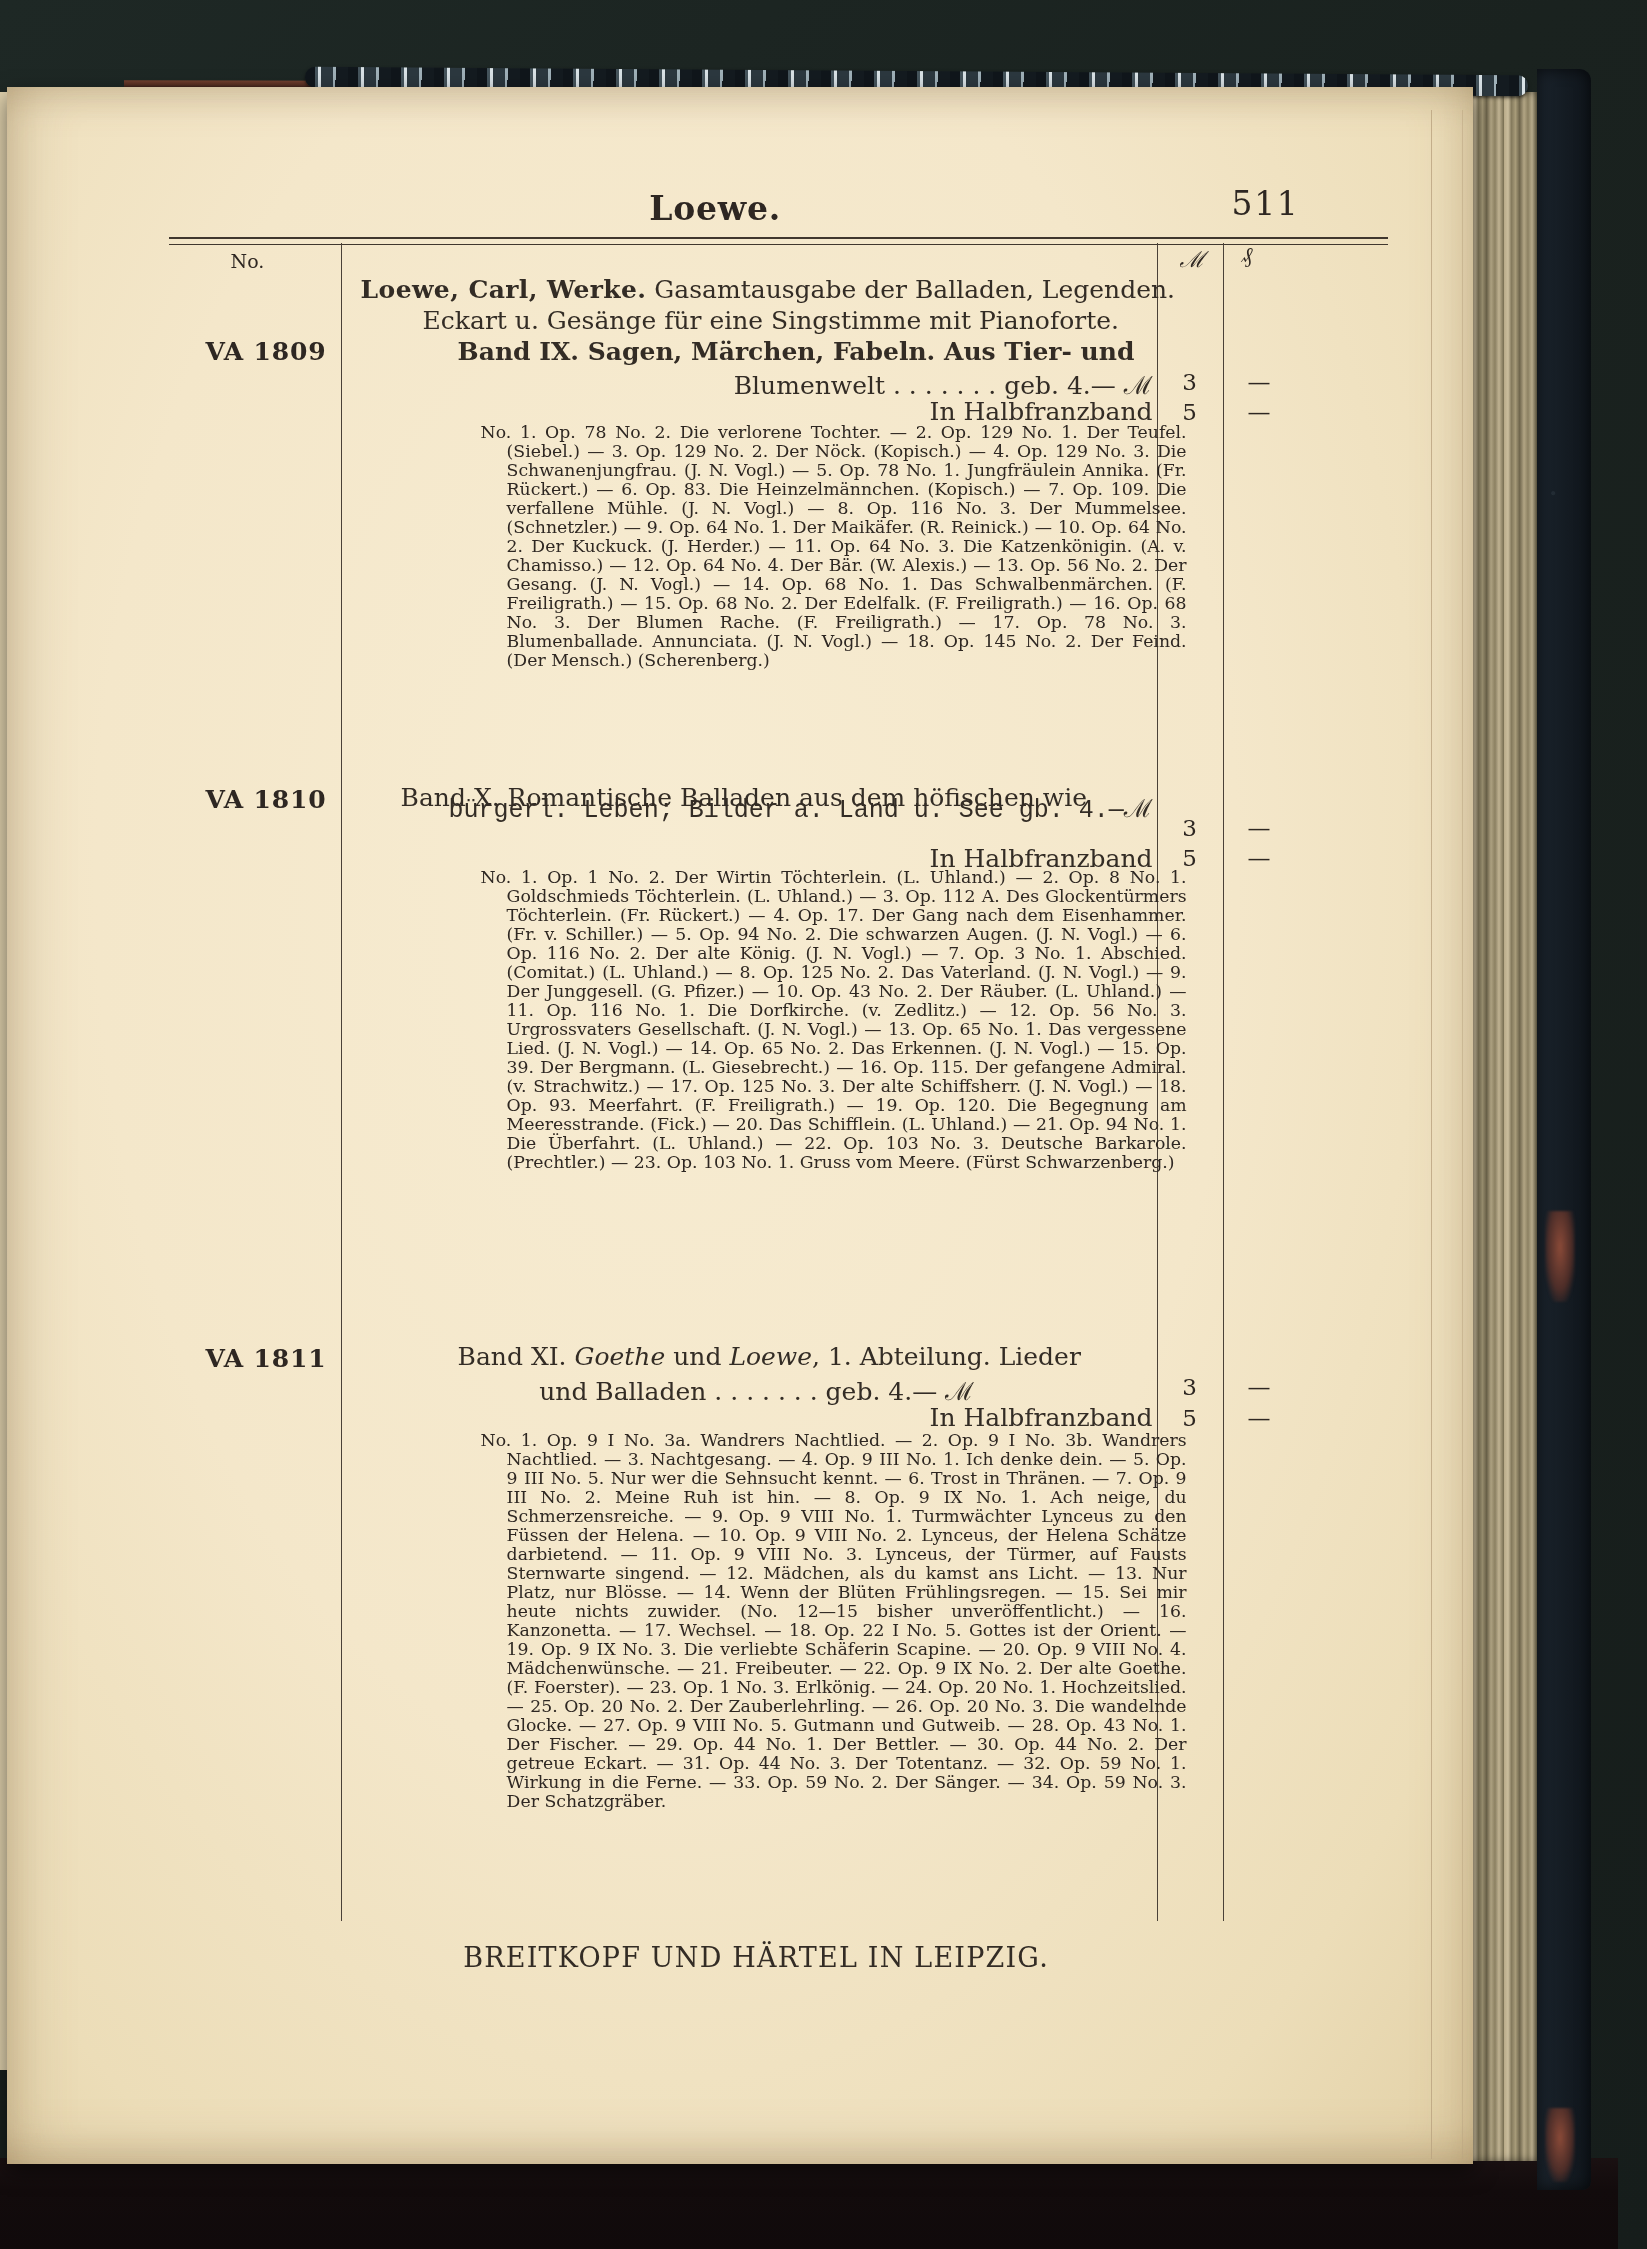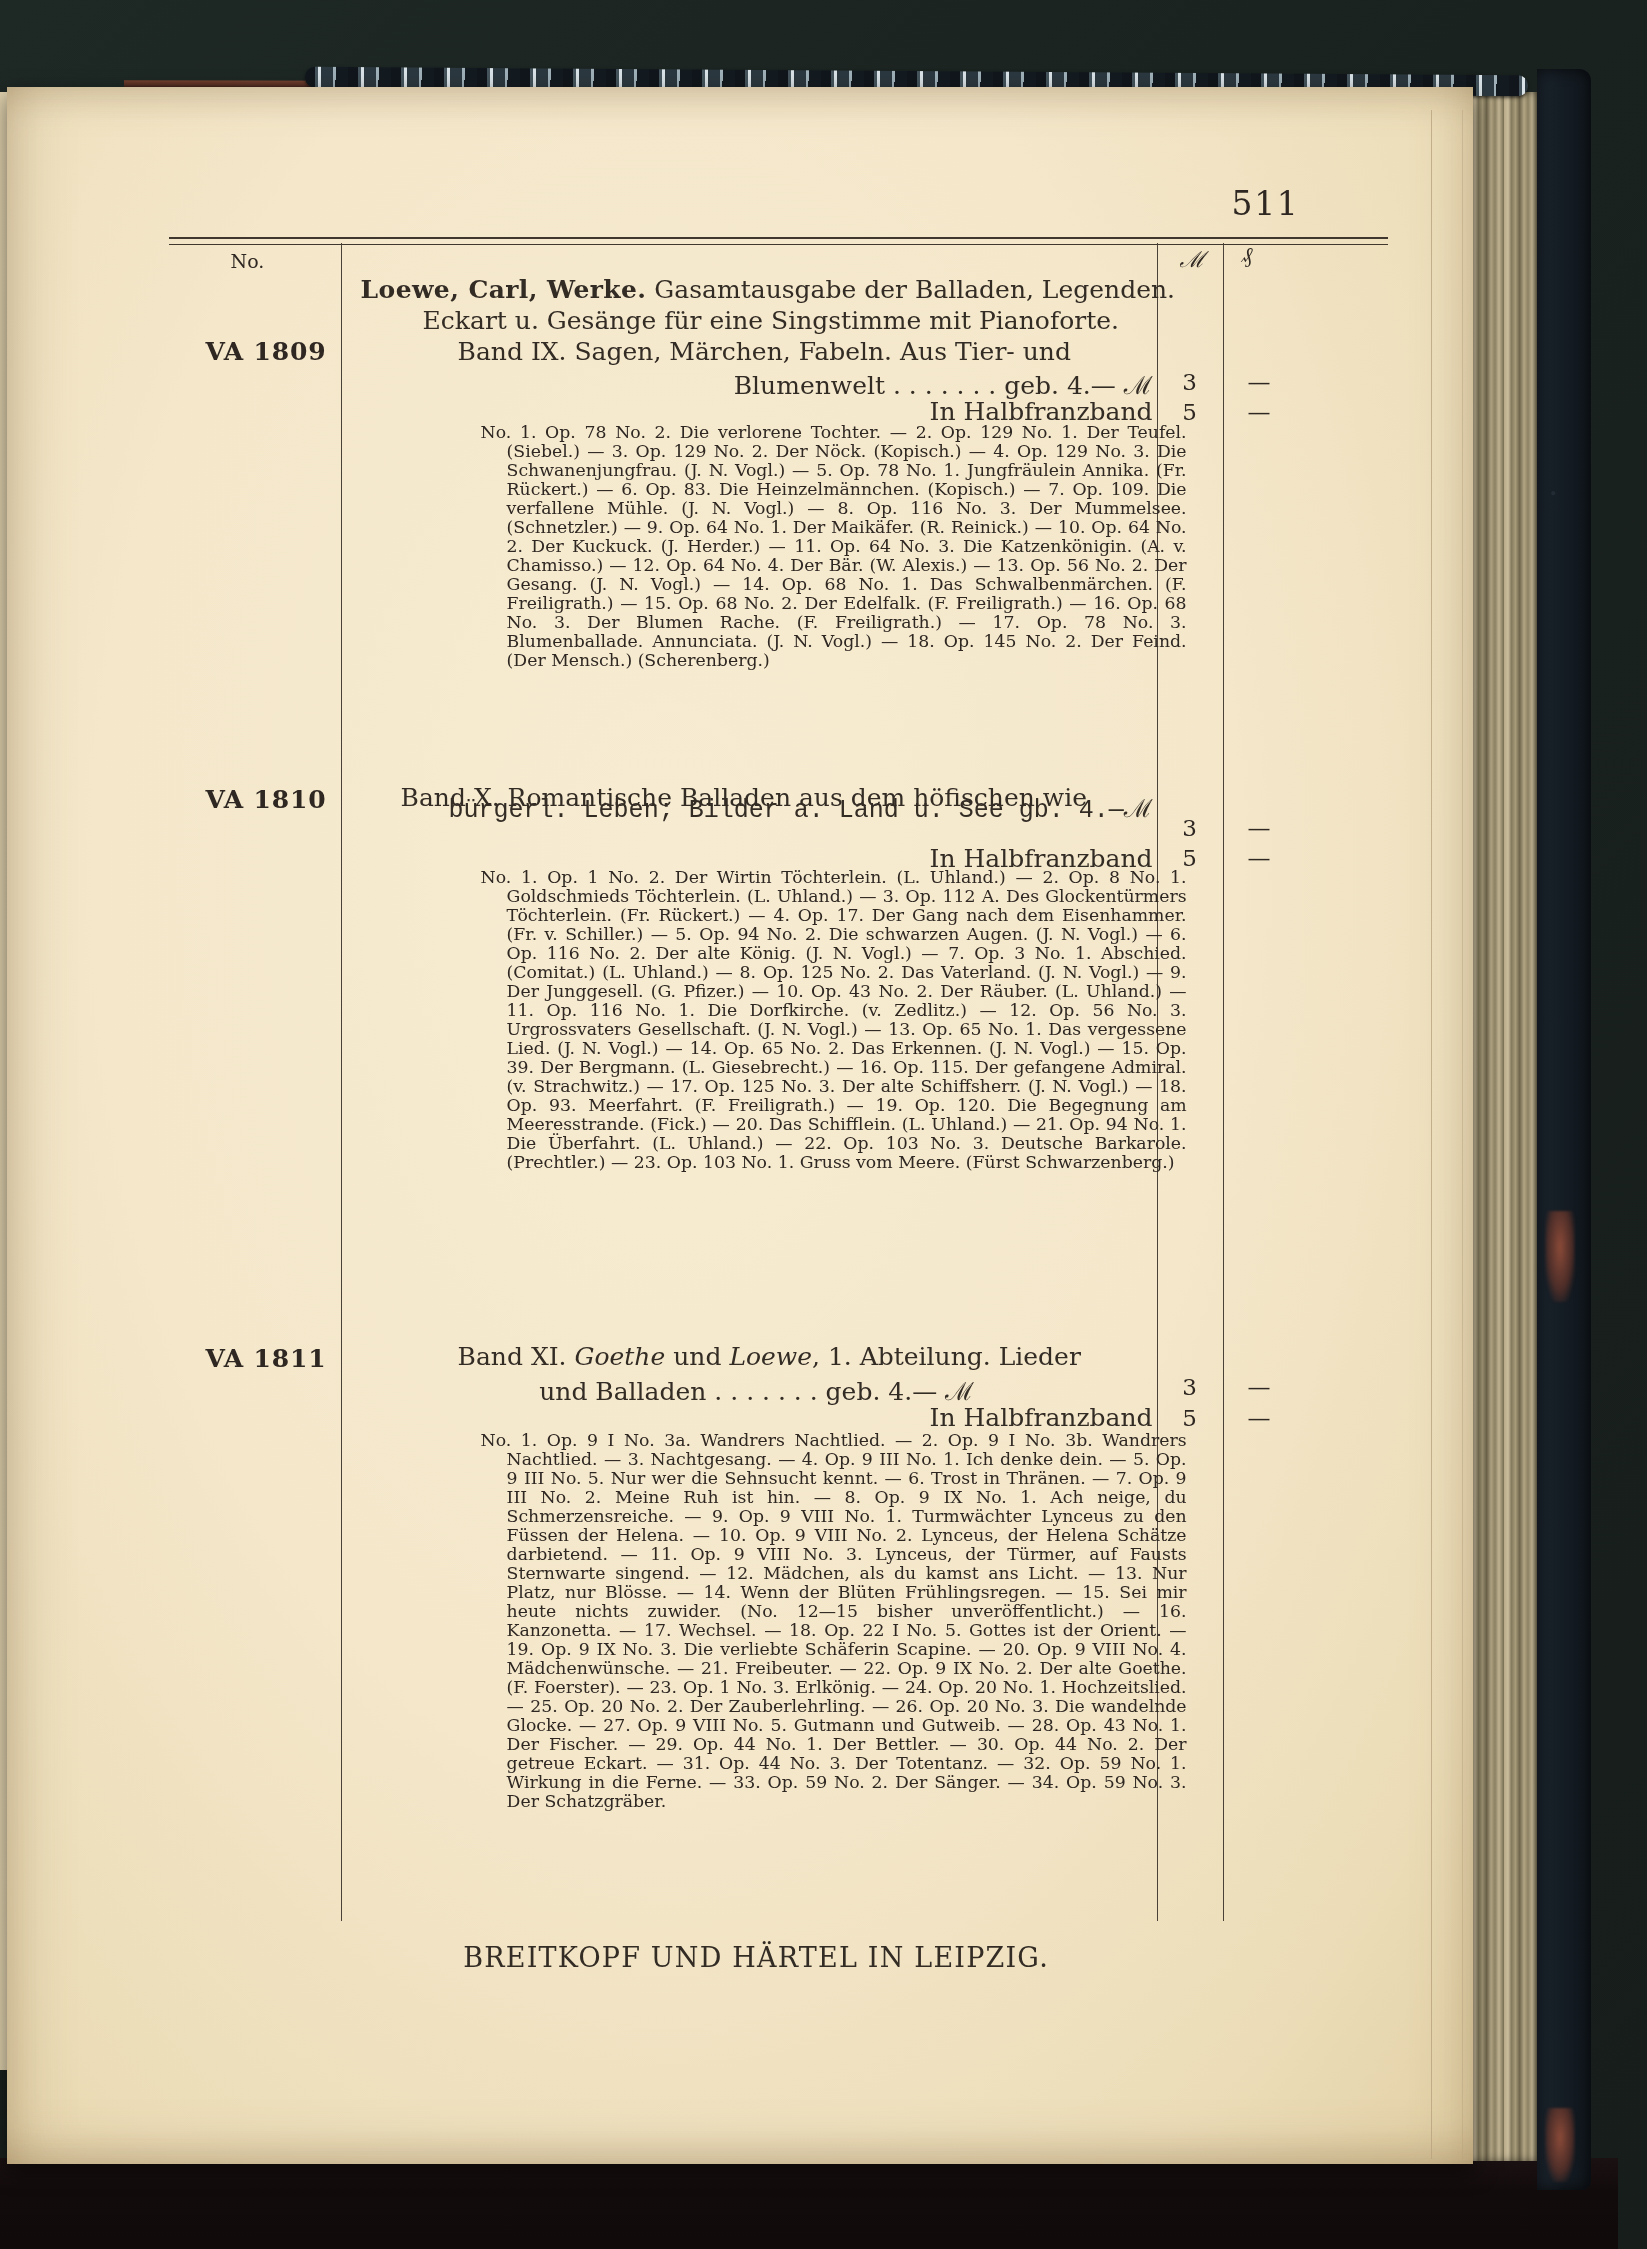--- a/index.html
+++ b/index.html
@@ -109,37 +109,38 @@
 <div class="cover-red-patch"></div>
 <div class="cover-red-patch low"></div>
 <div class="cover-top-line"></div>
 <div class="gilt-top-edge"></div>
 
 <div class="page">
 
   <div class="edge-line" style="left:1424px;"></div>
   <div class="edge-line" style="left:1455px;opacity:.5;"></div>
 
+  <div class="abs title" style="left:313px;top:102px;width:791px;">Loewe.</div>
   <div class="abs pageno" style="left:1225px;top:97px;">511</div>
 
   <div class="double-rule"></div>
   <div class="vrule" style="left:334px;"></div>
   <div class="vrule" style="left:1150px;"></div>
   <div class="vrule" style="left:1216px;"></div>
 
   <div class="abs colhead" style="left:224px;top:163px;">No.</div>
   <div class="abs cur" style="left:1173px;top:156px;">ℳ</div>
   <div class="abs cur" style="left:1235px;top:155px;">₰</div>
 
   <div class="abs headline" style="left:354px;top:188px;">
     <b>Loewe, Carl, Werke.</b>
     <span>Gasamtausgabe der Balladen, Legenden.</span>
   </div>
   <div class="abs headline" style="left:416px;top:219px;">Eckart u. Gesänge für eine Singstimme mit Pianoforte.</div>
-  <div class="abs headline" style="left:451px;top:250px;">Band IX. Sagen, Märchen, Fabeln. Aus Tier- und</div>
+  <div class="abs headline" style="left:451px;top:250px;font-weight:bold;">Band IX. Sagen, Märchen, Fabeln. Aus Tier- und</div>
   <div class="abs vano" style="left:199px;top:250px;">VA 1809</div>
   <div class="rightline" style="top:280px;">Blumenwelt . . . . . . . geb. 4.— ℳ</div>
   <div class="price" style="left:1151px;top:282px;">3</div>
   <div class="pfdash" style="left:1218px;top:282px;">—</div>
   <div class="rightline" style="top:310px;">In Halbfranzband</div>
   <div class="price" style="left:1151px;top:312px;">5</div>
   <div class="pfdash" style="left:1218px;top:312px;">—</div>
   <div class="contents" style="top:336px;">No. 1. Op. 78 No. 2. Die verlorene Tochter. — 2. Op. 129 No. 1. Der Teufel. (Siebel.) — 3. Op. 129 No. 2. Der Nöck. (Kopisch.) — 4. Op. 129 No. 3. Die Schwanenjungfrau. (J. N. Vogl.) — 5. Op. 78 No. 1. Jungfräulein Annika. (Fr. Rückert.) — 6. Op. 83. Die Heinzelmännchen. (Kopisch.) — 7. Op. 109. Die verfallene Mühle. (J. N. Vogl.) — 8. Op. 116 No. 3. Der Mummelsee. (Schnetzler.) — 9. Op. 64 No. 1. Der Maikäfer. (R. Reinick.) — 10. Op. 64 No. 2. Der Kuckuck. (J. Herder.) — 11. Op. 64 No. 3. Die Katzenkönigin. (A. v. Chamisso.) — 12. Op. 64 No. 4. Der Bär. (W. Alexis.) — 13. Op. 56 No. 2. Der Gesang. (J. N. Vogl.) — 14. Op. 68 No. 1. Das Schwalbenmärchen. (F. Freiligrath.) — 15. Op. 68 No. 2. Der Edelfalk. (F. Freiligrath.) — 16. Op. 68 No. 3. Der Blumen Rache. (F. Freiligrath.) — 17. Op. 78 No. 3. Blumenballade. Annunciata. (J. N. Vogl.) — 18. Op. 145 No. 2. Der Feind. (Der Mensch.) (Scherenberg.)</div>
 
   <div class="abs headline" style="left:394px;top:696px;">Band X. Romantische Balladen aus dem höfischen wie</div>

